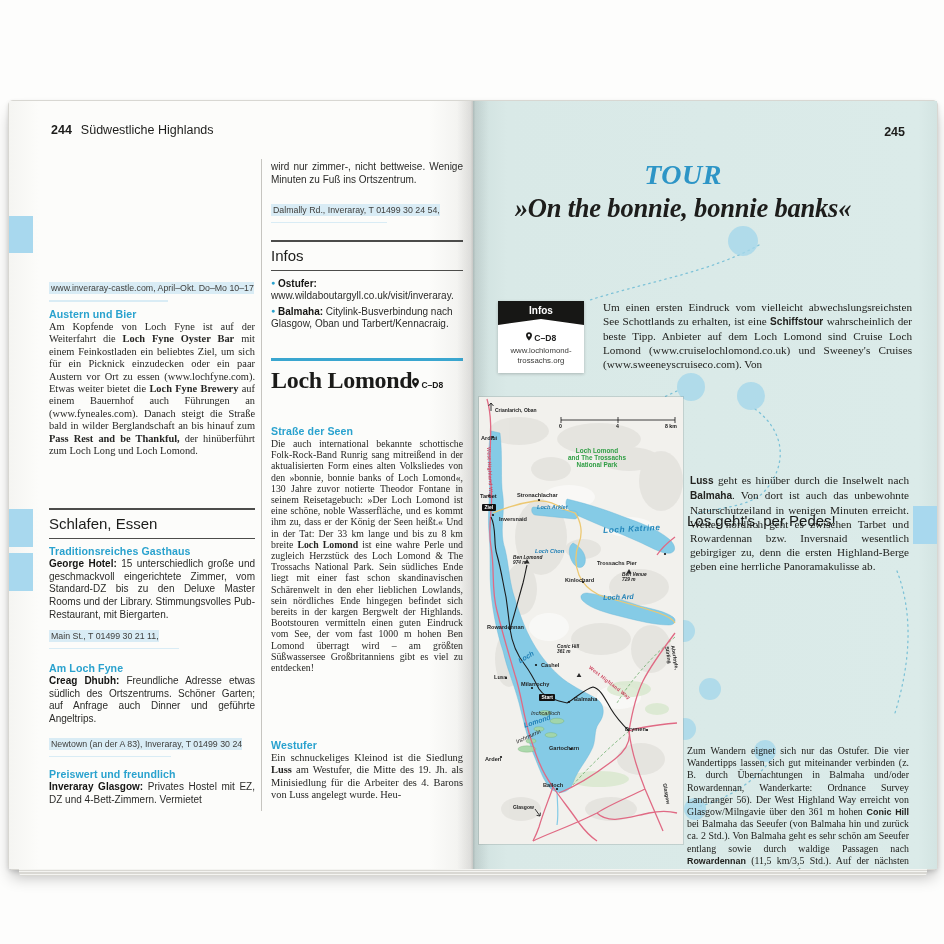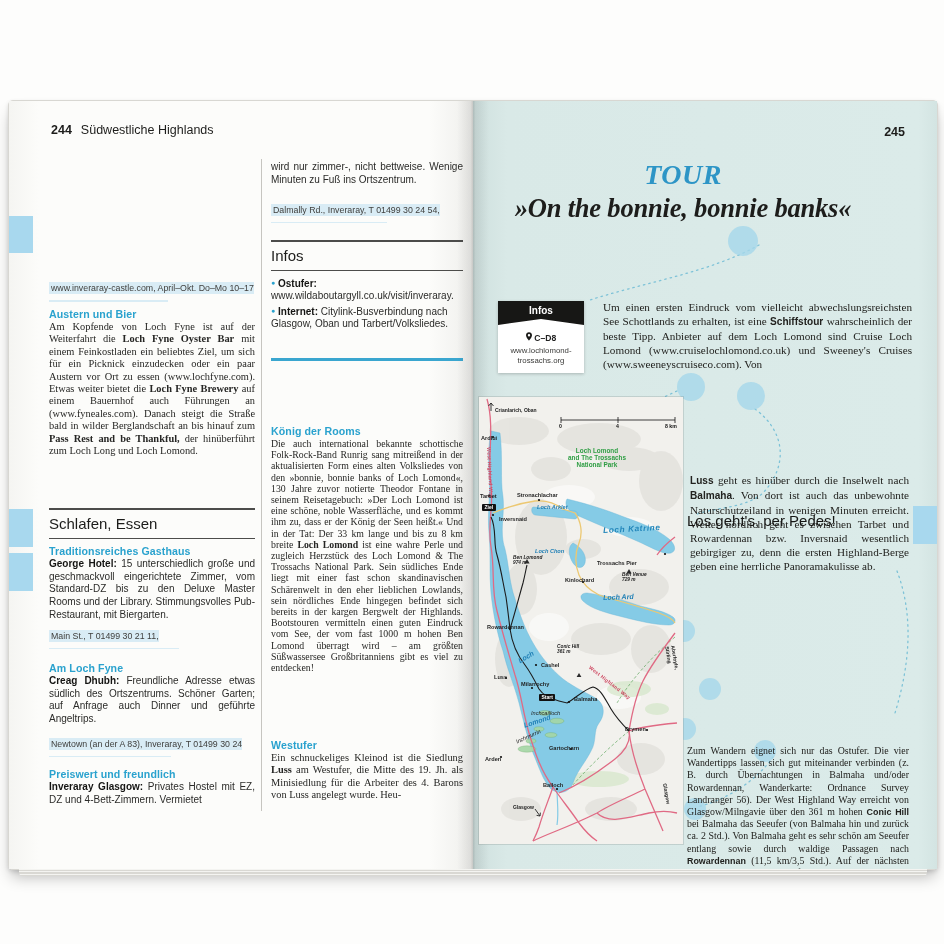--- a/index.html
+++ b/index.html
@@ -98,23 +98,28 @@
       <div class="blk hblue" style="left:40px;top:561px;width:206px;">Am Loch Fyne</div>
       <div class="blk sans-p" style="left:40px;top:574px;width:206px;height:52px;"><span class="b">Creag Dhubh:</span><span> Freundliche Adresse etwas südlich des Ortszentrums. Schöner Garten; auf Anfrage auch Dinner und geführte Angeltrips.</span></div>
       <div class="blk" style="left:40px;top:632px;width:206px;height:24px;"><span class="info">Newtown (an der A 83), Inveraray, T 01499 30 24 30, www.creagdhubh.co.uk, €€</span></div>
       <div class="blk hblue" style="left:40px;top:667px;width:206px;">Preiswert und freundlich</div>
       <div class="blk sans-p" style="left:40px;top:680px;width:206px;height:27px;"><span class="b">Inveraray Glasgow:</span><span> Privates Hostel mit EZ, DZ und 4-Bett-Zimmern. Vermietet</span></div>
 
       <div class="blk sans-p" style="left:262px;top:60px;width:192px;height:27px;">wird nur zimmer-, nicht bettweise. Wenige Minuten zu Fuß ins Ortszentrum.</div>
       <div class="blk" style="left:262px;top:98px;width:192px;height:24px;"><span class="info">Dalmally Rd., Inveraray, T 01499 30 24 54, www.inverarayhostel.co.uk, €</span></div>
       <div class="blk sect" style="left:262px;top:139px;width:192px;">Infos</div>
       <div class="blk sans-p" style="left:262px;top:176px;width:192px;height:26px;text-align:left;"><span class="dotc">●</span><span> </span><span class="b">Ostufer:</span><span> www.wildaboutargyll.co.uk/visit/inveraray.</span></div>
-      <div class="blk sans-p" style="left:262px;top:204px;width:192px;height:27px;text-align:left;"><span class="dotc">●</span><span> </span><span class="b">Internet:</span><span> Citylink-Busverbindung nach Glasgow, Oban und Tarbert/Volksliedes.</span></div>
+      <div class="blk sans-p" style="left:262px;top:204px;width:192px;height:27px;text-align:left;"><span class="dotc">●</span><span> </span><span class="b">Balmaha:</span><span> Citylink-Busverbindung nach Glasgow, Oban und Tarbert/Kennacraig.</span></div>
       <div class="bluebar" style="left:262px;top:257px;width:192px;"></div>
-      <div class="blk hblue" style="left:262px;top:324px;width:192px;">König der Rooms</div>
+      <div class="blk" style="left:262px;top:266px;width:200px;height:32px;">
+        <span class="art-title">Loch Lomond</span><span class="pin"><svg width="7" height="10" viewBox="0 0 10 14">
+              <path fill="#1b1b19" d="M5 0C2.2 0 0 2.2 0 5c0 3.7 5 9 5 9s5-5.3 5-9C10 2.2 7.8 0 5 0zm0 7A2 2 0 115 3a2 2 0 010 4z"></path>
+            </svg></span><span class="grid-tag">C–D8</span>
+      </div>
+      <div class="blk hblue" style="left:262px;top:324px;width:192px;">Straße der Seen</div>
       <div class="blk ser" style="left:262px;top:337px;width:192px;height:294px;font-size:9.8px;line-height:11.2px;"><span>Die auch international bekannte schottische Folk-Rock-Band Runrig sang mitreißend in der aktualisierten Form eines alten Volksliedes von den »bonnie, bonnie banks of Loch Lomond«, 130 Jahre zuvor notierte Theodor Fontane in seinem Reisetagebuch: »Der Loch Lomond ist eine schöne, noble Wasserfläche, und es kommt ihm zu, dass er der König der Seen heißt.« Und in der Tat: Der 33 km lange und bis zu 8 km breite </span><span class="b">Loch Lomond</span><span> ist eine wahre Perle und zugleich Herzstück des Loch Lomond &amp; The Trossachs National Park. Sein südliches Ende liegt mit einer fast schon skandinavischen Schärenwelt in den eher lieblichen Lowlands, sein nördliches Ende hingegen befindet sich bereits in der kargen Bergwelt der Highlands. Bootstouren vermitteln einen guten Eindruck vom See, der vom fast 1000 m hohen Ben Lomond überragt wird – am größten Süßwassersee Großbritanniens gibt es viel zu entdecken!</span></div>
       <div class="blk hblue" style="left:262px;top:638px;width:192px;">Westufer</div>
       <div class="blk ser" style="left:262px;top:651px;width:192px;height:54px;"><span>Ein schnuckeliges Kleinod ist die Siedlung </span><span class="b">Luss</span><span> am Westufer, die Mitte des 19. Jh. als Minisiedlung für die Arbeiter des 4. Barons von Luss angelegt wurde. Heu-</span></div>
     </div>
 
     <div class="page page-right">
       <div class="pagenum">245</div>
 
       <svg class="connectors">
         <g fill="none" stroke="#74bed6" stroke-width="1.3" stroke-linecap="round" stroke-dasharray="1.5 4" opacity=".9">

